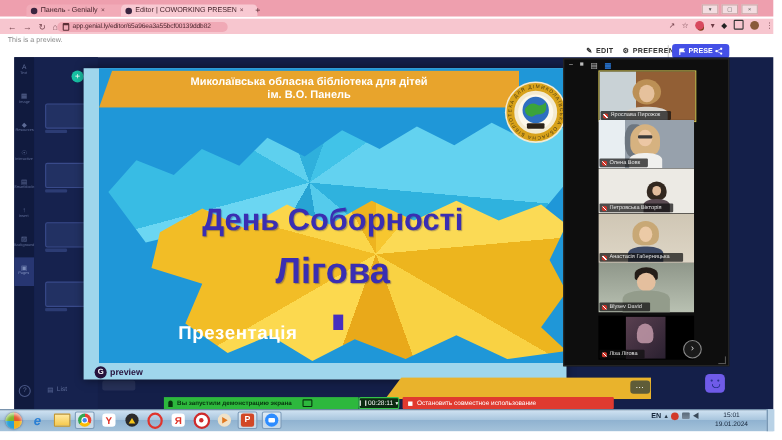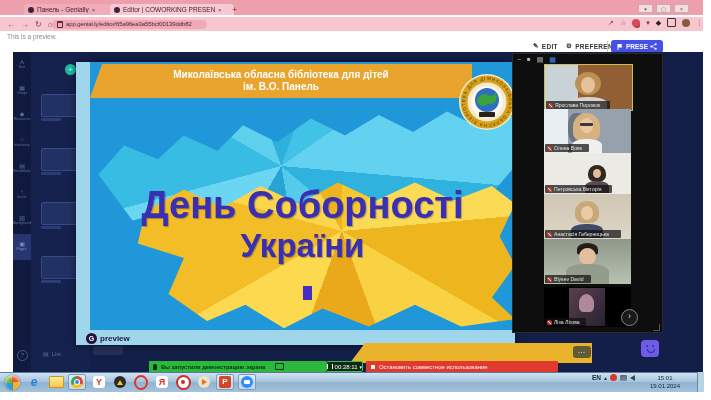--- a/index.html
+++ b/index.html
@@ -39,21 +39,21 @@
   .slide{left:76px;top:62px;width:439px;height:283px;background:#9fd6ec;box-shadow:0 0 8px rgba(0,0,0,.5)}
   .smain{left:14px;top:0;width:425px;height:268px;background:#1f97d8;overflow:hidden}
   .band{left:0;top:2px;width:382px;height:34px;background:#e8a42c;clip-path:polygon(12px 0,100% 0,100% 100%,0 100%);display:flex;flex-direction:column;align-items:center;justify-content:center;color:#fff;font-weight:bold;font-size:10px;line-height:12px;text-align:center}
   .mapc{left:0;top:28px;width:425px;height:240px}
   .mcyan{left:0;top:8px;width:425px;height:170px;
     background:conic-gradient(from 20deg at 45% 40%,#41c3e8 0 35deg,#63d2f0 0 75deg,#2fb2de 0 110deg,#55cbec 0 150deg,#27a4d4 0 190deg,#6bd6f2 0 235deg,#38bce4 0 280deg,#5ed0ee 0 320deg,#2fb0dc 0 360deg);
     clip-path:polygon(2% 45%,8% 28%,16% 36%,22% 22%,30% 31%,36% 16%,44% 26%,52% 12%,60% 22%,68% 10%,76% 20%,84% 8%,92% 18%,100% 10%,100% 40%,94% 58%,84% 70%,72% 64%,58% 74%,46% 66%,34% 78%,20% 66%,10% 72%)}
   .myellow{left:40px;top:60px;width:385px;height:180px;
     background:conic-gradient(from 0deg at 55% 45%,#f7c72f 0 40deg,#fbda55 0 85deg,#edb51e 0 120deg,#f9d243 0 160deg,#e9a91a 0 200deg,#fcd94f 0 240deg,#f2bd26 0 285deg,#fbd64a 0 330deg,#eeb41f 0 360deg);
     clip-path:polygon(4% 34%,14% 22%,24% 32%,34% 20%,44% 30%,54% 18%,64% 28%,74% 18%,84% 28%,94% 20%,100% 30%,96% 48%,100% 64%,94% 82%,100% 94%,86% 98%,74% 86%,62% 98%,50% 88%,40% 99%,30% 86%,20% 95%,10% 80%,14% 60%,2% 52%)}
-  .title1{left:0;top:122px;width:425px;text-align:center;font-size:38px;font-weight:800;color:#3a2eb2;letter-spacing:0px;text-shadow:1px 1px 1px rgba(25,25,90,.35)}
+  .title1{left:0;top:122px;width:425px;text-align:center;font-size:28px;font-weight:800;color:#3a2eb2;letter-spacing:0px;text-shadow:1px 1px 1px rgba(25,25,90,.35)}
   .title2{left:0;top:165px;width:425px;text-align:center;font-size:33px;font-weight:800;color:#3a2eb2;text-shadow:1px 1px 1px rgba(25,25,90,.35)}
   .subt{left:72px;top:231px;font-size:17px;font-weight:bold;color:#fff;letter-spacing:.5px}
   .gbrand{left:10px;top:271px;display:flex;align-items:center;gap:3px}
   .gdot{width:11px;height:11px;border-radius:50%;background:#26123c;color:#fff;font-size:7px;font-weight:bold;display:flex;align-items:center;justify-content:center}
   .gtxt{font-size:8px;color:#26123c;font-weight:bold}
   .banner{left:350px;top:343px;width:242px;height:20px;background:#e9b32c;clip-path:polygon(15px 0,100% 0,100% 100%,0 100%)}
   .dots{left:573px;top:346px;width:18px;height:12px;background:#5f5c38;border-radius:3px;color:#fff;font-size:8px;line-height:9px;text-align:center;letter-spacing:1px}
   
   .vpanel{left:512px;top:53px;width:149px;height:278px;background:#0e0e0e;border:1px solid #2a2a2a}
   .vhead{left:4px;top:2px;display:flex;gap:6px;color:#bbb;font-size:7px}
@@ -223,21 +223,22 @@
       <div class="a band">
         <span>Миколаївська обласна бібліотека для дітей</span>
         <span>ім. В.О. Панель</span>
       </div>
       <div class="a mapc">
         <div class="a mcyan"></div>
         <div class="a myellow"></div>
         <div class="a" style="left:213px;top:196px;width:9px;height:14px;background:#462fbf"></div>
       </div>
       <div class="a title1">День Соборності</div>
-      <div class="a title2">України</div>
+      <div class="a title2">Лігова</div>
+      <div class="a subt">Презентація</div>
 
       <div class="a" style="left:368px;top:8px;width:58px;height:64px">
         <svg width="58" height="64" viewBox="0 0 58 64">
           <circle cx="29" cy="32" r="28" fill="#f3ead0"></circle>
           <circle cx="29" cy="32" r="23" fill="none" stroke="#d8a21a" stroke-width="7"></circle>
           <circle cx="29" cy="32" r="16" fill="#fdf8ea"></circle>
           <circle cx="29" cy="30" r="12" fill="#2f6fc0"></circle>
           <path d="M20 28c3-4 7-5 10-3s6 0 8-2c1 3 1 7-1 9-3 3-7 1-9 3s-6 1-8-2c-1-2-1-4 0-5z" fill="#3ba33b"></path>
           <rect x="21" y="42" width="16" height="5" rx="1" fill="#2a2118"></rect>
           <defs>

